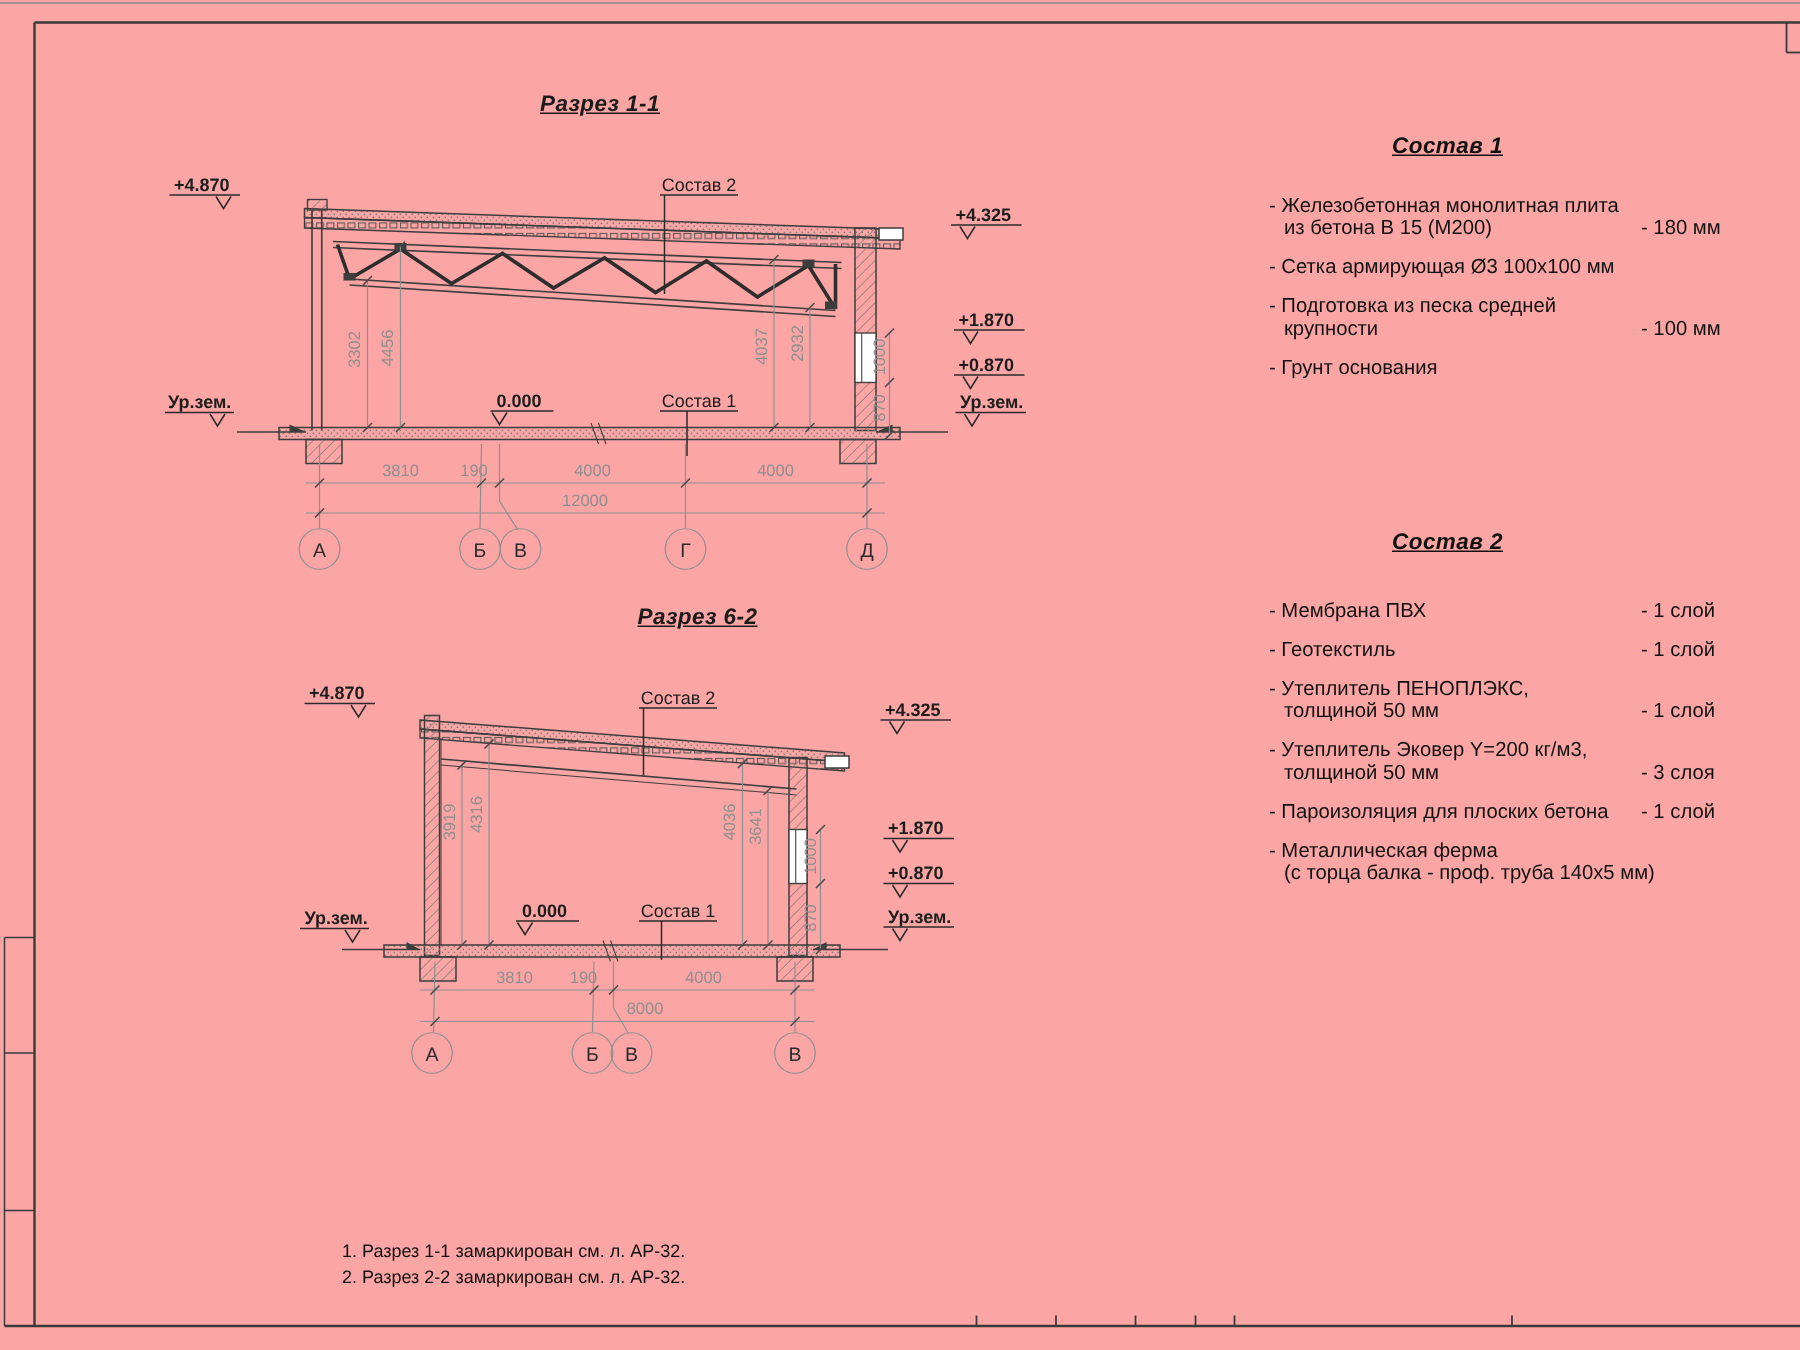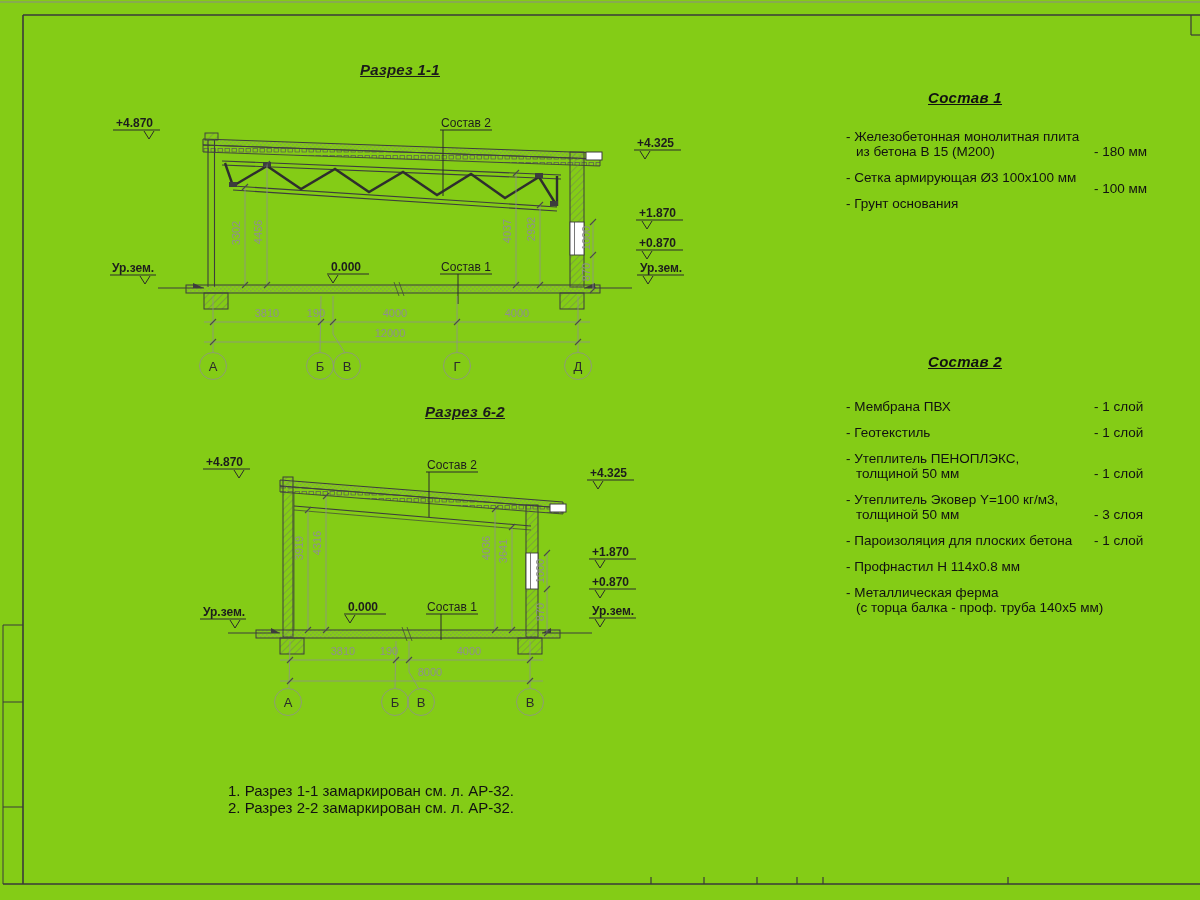--- a/index.html
+++ b/index.html
@@ -1,16 +1,16 @@
 <!DOCTYPE html>
 <html><head>
 <meta charset="utf-8">
 <style>
   html,body{margin:0;padding:0;background:#e8e8e8;}
-  #sheet{position:relative;width:1200px;height:900px;background:#84cc16;overflow:hidden;
+  #sheet{position:relative;width:1200px;height:900px;background:#fca5a5;overflow:hidden;
          font-family:"Liberation Sans",sans-serif;color:#1b1b1b;}
   svg{position:absolute;left:0;top:0;}
   svg text{font-family:"Liberation Sans",sans-serif;}
   .ln   {stroke:#3d3d3d;stroke-width:1.1;fill:none;}
   .lnth {stroke:#3d3d3d;stroke-width:0.7;fill:none;}
   .hv   {stroke:#2e2e2e;stroke-width:2.4;fill:none;}
   .dimln{stroke:#8f8f8f;stroke-width:0.8;fill:none;}
   .tick {stroke:#4a4a4a;stroke-width:1.1;}
   .mark {stroke:#2a2a2a;stroke-width:1;fill:none;}
   .dimt {fill:#8f8f8f;font-size:11px;}
@@ -18,40 +18,41 @@
   .elevt{fill:#1d1d1d;font-size:12px;font-weight:600;}
   .axt  {fill:#2b2b2b;font-size:13px;}
   .title{position:absolute;font-size:15px;font-style:italic;font-weight:600;
          text-decoration:underline;text-align:center;letter-spacing:.3px;}
   .mlist{position:absolute;width:306px;font-size:13.5px;line-height:15px;color:#111;}
   .mlist .hd{font-size:15px;font-style:italic;font-weight:600;text-decoration:underline;
              text-align:center;margin-bottom:24px;letter-spacing:.3px;}
   .mi{position:relative;margin-bottom:11px;margin-left:34px;}
   .mi .nm{display:block;width:250px;padding-left:10px;text-indent:-10px;}
   .mi .vl{position:absolute;left:248px;bottom:0;white-space:nowrap;}
-  .notes{position:absolute;left:228px;top:782px;font-size:15px;line-height:17px;color:#111;}
+  .notes{position:absolute;left:228px;top:826px;font-size:12px;line-height:17px;color:#111;}
 </style>
 </head>
 <body>
 
 <div id="sheet">
 
   <div class="title" style="left:340px;top:61px;width:120px;">Разрез 1-1</div>
   <div class="title" style="left:405px;top:403px;width:120px;">Разрез 6-2</div>
 
   <div class="mlist" style="left:812px;top:90px;">
     <div class="hd">Состав 1</div>
     <div class="mi">
       <span class="nm"><span>- Железобетонная  монолитная плита</span><br><span>из бетона В 15 (М200)</span></span>
       <span class="vl">- 180 мм</span>
     </div>
     <div class="mi">
       <span class="nm">- Сетка армирующая Ø3 100х100 мм</span>
     </div>
     <div class="mi">
+      <span class="nm"><span>- Подготовка из песка средней</span><br><span>крупности</span></span>
       <span class="vl">- 100 мм</span>
     </div>
     <div class="mi">
       <span class="nm">- Грунт основания</span>
     </div>
   </div>
 
   <div class="mlist" style="left:812px;top:354px;">
     <div class="hd" style="margin-bottom:30px;">Состав 2</div>
     <div class="mi">
@@ -60,29 +61,26 @@
     </div>
     <div class="mi">
       <span class="nm">- Геотекстиль</span>
       <span class="vl">- 1 слой</span>
     </div>
     <div class="mi">
       <span class="nm"><span>- Утеплитель ПЕНОПЛЭКС,</span><br><span>толщиной 50 мм</span></span>
       <span class="vl">- 1 слой</span>
     </div>
     <div class="mi">
-      <span class="nm"><span>- Утеплитель Эковер Y=100 кг/м3,</span><br><span>толщиной 50 мм</span></span>
+      <span class="nm"><span>- Утеплитель Эковер Y=200 кг/м3,</span><br><span>толщиной 50 мм</span></span>
       <span class="vl">- 3 слоя</span>
     </div>
     <div class="mi">
       <span class="nm">- Пароизоляция для плоских бетона</span>
       <span class="vl">- 1 слой</span>
-    </div>
-    <div class="mi">
-      <span class="nm">- Профнастил Н 114х0.8 мм</span>
     </div>
     <div class="mi">
       <span class="nm"><span>- Металлическая ферма</span><br><span>(с торца балка - проф. труба 140х5 мм)</span></span>
     </div>
   </div>
 
   <div class="notes">
     <div>1. Разрез 1-1 замаркирован см. л. АР-32.</div>
     <div>2. Разрез 2-2 замаркирован см. л. АР-32.</div>
   </div>

